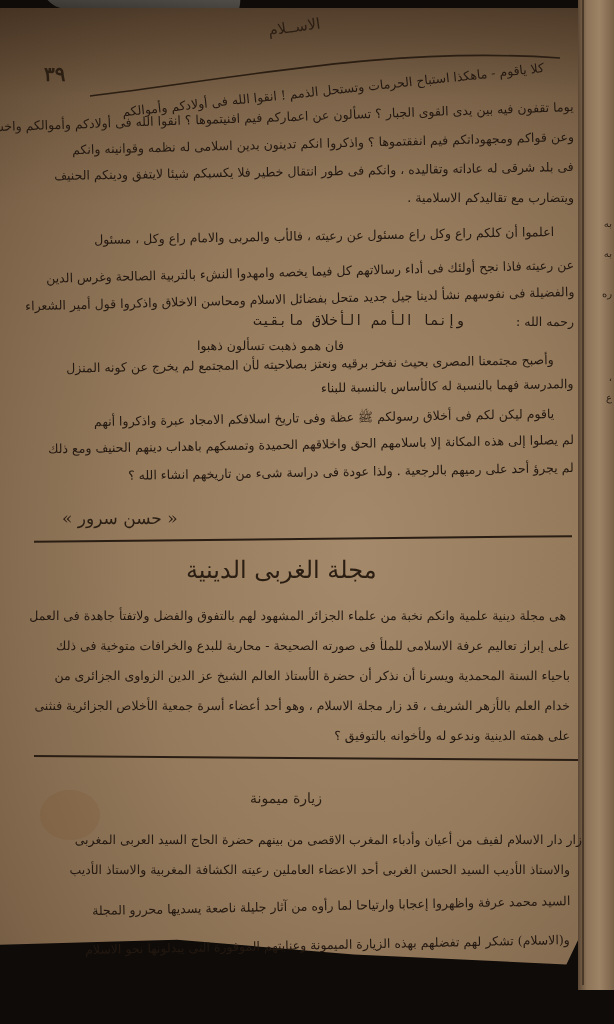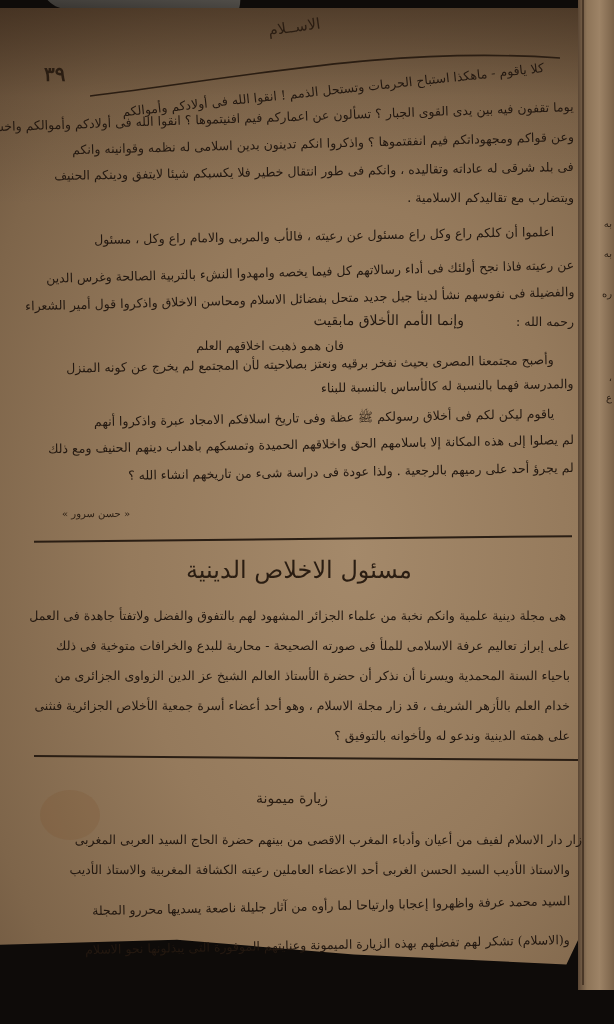--- a/index.html
+++ b/index.html
@@ -52,21 +52,21 @@
     }
     .title {
       position: absolute; font-size: 24px; color: #2a1d12; direction: rtl;
       font-family: "DejaVu Serif", serif; white-space: nowrap;
     }
     .subtitle {
       position: absolute; font-size: 14px; color: #2a1d12; direction: rtl;
       font-family: "DejaVu Serif", serif; white-space: nowrap;
     }
     .signature {
-      position: absolute; font-size: 10px; color: #2a1d12; direction: rtl;
+      position: absolute; font-size: 17px; color: #2a1d12; direction: rtl;
       font-family: "DejaVu Serif", serif;
     }
     .stain {
       position: absolute; border-radius: 50%; background: rgba(120,80,40,0.18);
     }
   </style>
 </head>
 <body>
 
 <div class="cloth"></div>
@@ -92,37 +92,37 @@
 
 <div class="line" style="right:70px;top:60px;transform:rotate(-6deg);transform-origin:right;">كلا ياقوم - ماهكذا استباح الحرمات وتستحل الذمم ! انقوا الله فى أولادكم وأموالكم</div>
 <div class="line" style="right:40px;top:99px;transform:rotate(-2deg);transform-origin:right;">يوما تقفون فيه بين يدى القوى الجبار ؟ تسألون عن اعماركم فيم افنيتموها ؟ انقوا الله فى أولادكم وأموالكم واخشوا</div>
 <div class="line" style="right:40px;top:129px;transform:rotate(-1.5deg);transform-origin:right;">وعن قواكم ومجهوداتكم فيم انفقتموها ؟ واذكروا انكم تدينون بدين اسلامى له نظمه وقوانينه وانكم</div>
 <div class="line" style="right:40px;top:159px;transform:rotate(-1deg);transform-origin:right;">فى بلد شرقى له عاداته وتقاليده ، وانكم فى طور انتقال خطير فلا يكسبكم شيئا لايتفق ودينكم الحنيف</div>
 <div class="line" style="right:40px;top:190px;">ويتضارب مع تقاليدكم الاسلامية .</div>
 <div class="line" style="right:60px;top:224px;transform:rotate(-1deg);transform-origin:right;">اعلموا أن كلكم راع وكل راع مسئول عن رعيته ، فالأب والمربى والامام راع وكل ، مسئول</div>
 <div class="line" style="right:40px;top:257px;transform:rotate(-1.5deg);transform-origin:right;">عن رعيته فاذا نجح أولئك فى أداء رسالاتهم كل فيما يخصه وامهدوا النشء بالتربية الصالحة وغرس الدين</div>
 <div class="line" style="right:40px;top:284px;transform:rotate(-1.5deg);transform-origin:right;">والفضيلة فى نفوسهم نشأ لدينا جيل جديد متحل بفضائل الاسلام ومحاسن الاخلاق واذكروا قول أمير الشعراء</div>
 <div class="line" style="right:40px;top:314px;">رحمه الله :</div>
-<div class="line" style="right:150px;top:312px;font-size:14px;">وإنما الأمم الأخلاق مابقيت</div>
-<div class="line" style="right:270px;top:338px;">فان همو ذهبت اخلاقهم العلم</div>
+<div class="line" style="right:150px;top:312px;font-size:14px;font-family:Liberation Mono, monospace;">وإنما الأمم الأخلاق مابقيت</div>
+<div class="line" style="right:270px;top:338px;">فان همو ذهبت تسألون ذهبوا</div>
 <div class="line" style="right:60px;top:352px;transform:rotate(-1deg);transform-origin:right;">وأصبح مجتمعنا المصرى بحيث نفخر برقيه ونعتز بصلاحيته لأن المجتمع لم يخرج عن كونه المنزل</div>
 <div class="line" style="right:40px;top:376px;transform:rotate(-1deg);transform-origin:right;">والمدرسة فهما بالنسبة له كالأساس بالنسبة للبناء</div>
 <div class="line" style="right:60px;top:406px;transform:rotate(-1deg);transform-origin:right;">ياقوم ليكن لكم فى أخلاق رسولكم ﷺ عظة وفى تاريخ اسلافكم الامجاد عبرة واذكروا أنهم</div>
 <div class="line" style="right:40px;top:432px;transform:rotate(-1deg);transform-origin:right;">لم يصلوا إلى هذه المكانة إلا باسلامهم الحق واخلاقهم الحميدة وتمسكهم باهداب دينهم الحنيف ومع ذلك</div>
 <div class="line" style="right:40px;top:460px;transform:rotate(-1deg);transform-origin:right;">لم يجرؤ أحد على رميهم بالرجعية . ولذا عودة فى دراسة شىء من تاريخهم انشاء الله ؟</div>
 <div class="signature" style="left:62px;top:508px;">« حسن سرور »</div>
 
 <div class="rule" style="left:34px;top:538px;width:538px;transform:rotate(-0.6deg);"></div>
 
-<div class="title" style="left:186px;top:556px;">مسئول الاخلاص الدينية</div>
+<div class="title" style="left:186px;top:556px;">مجلة الغربى الدينية</div>
 <div class="line" style="right:48px;top:608px;">هى مجلة دينية علمية وانكم نخبة من علماء الجزائر المشهود لهم بالتفوق والفضل ولاتفتأ جاهدة فى العمل</div>
 <div class="line" style="right:44px;top:638px;">على إبراز تعاليم عرفة الاسلامى للملأ فى صورته الصحيحة - محاربة للبدع والخرافات متوخية فى ذلك</div>
 <div class="line" style="right:44px;top:668px;">باحياء السنة المحمدية ويسرنا أن نذكر أن حضرة الأستاذ العالم الشيخ عز الدين الزواوى الجزائرى من</div>
 <div class="line" style="right:44px;top:698px;">خدام العلم بالأزهر الشريف ، قد زار مجلة الاسلام ، وهو أحد أعضاء أسرة جمعية الأخلاص الجزائرية فنثنى</div>
 <div class="line" style="right:44px;top:728px;">على همته الدينية وندعو له ولأخوانه بالتوفيق ؟</div>
 
 <div class="rule" style="left:34px;top:757px;width:544px;transform:rotate(0.4deg);"></div>
 
-<div class="subtitle" style="left:256px;top:790px;">زيارة ميمونة</div>
+<div class="subtitle" style="left:250px;top:790px;">زيارة ميمونة</div>
 <div class="line" style="right:32px;top:832px;">زار دار الاسلام لفيف من أعيان وأدباء المغرب الاقصى من بينهم حضرة الحاج السيد العربى المغربى</div>
 <div class="line" style="right:44px;top:862px;">والاستاذ الأديب السيد الحسن الغربى أحد الاعضاء العاملين رعيته الكشافة المغربية والاستاذ الأديب</div>
 <div class="line" style="right:44px;top:893px;transform:rotate(-1.2deg);transform-origin:right;">السيد محمد عرفة واظهروا إعجابا وارتياحا لما رأوه من آثار جليلة ناصعة يسديها محررو المجلة</div>
 <div class="line" style="right:44px;top:932px;transform:rotate(-1.2deg);transform-origin:right;">و(الاسلام) تشكر لهم تفضلهم بهذه الزيارة الميمونة وعنايتهم الموفورة التى يبذلونها نحو الاسلام</div>
 
 </body></html>

